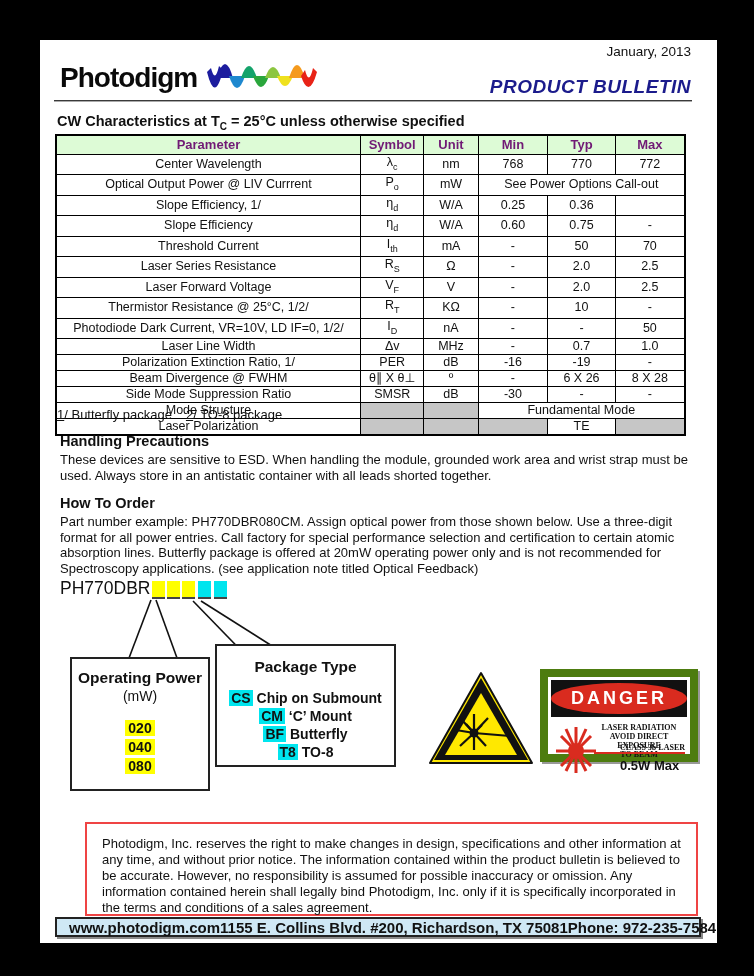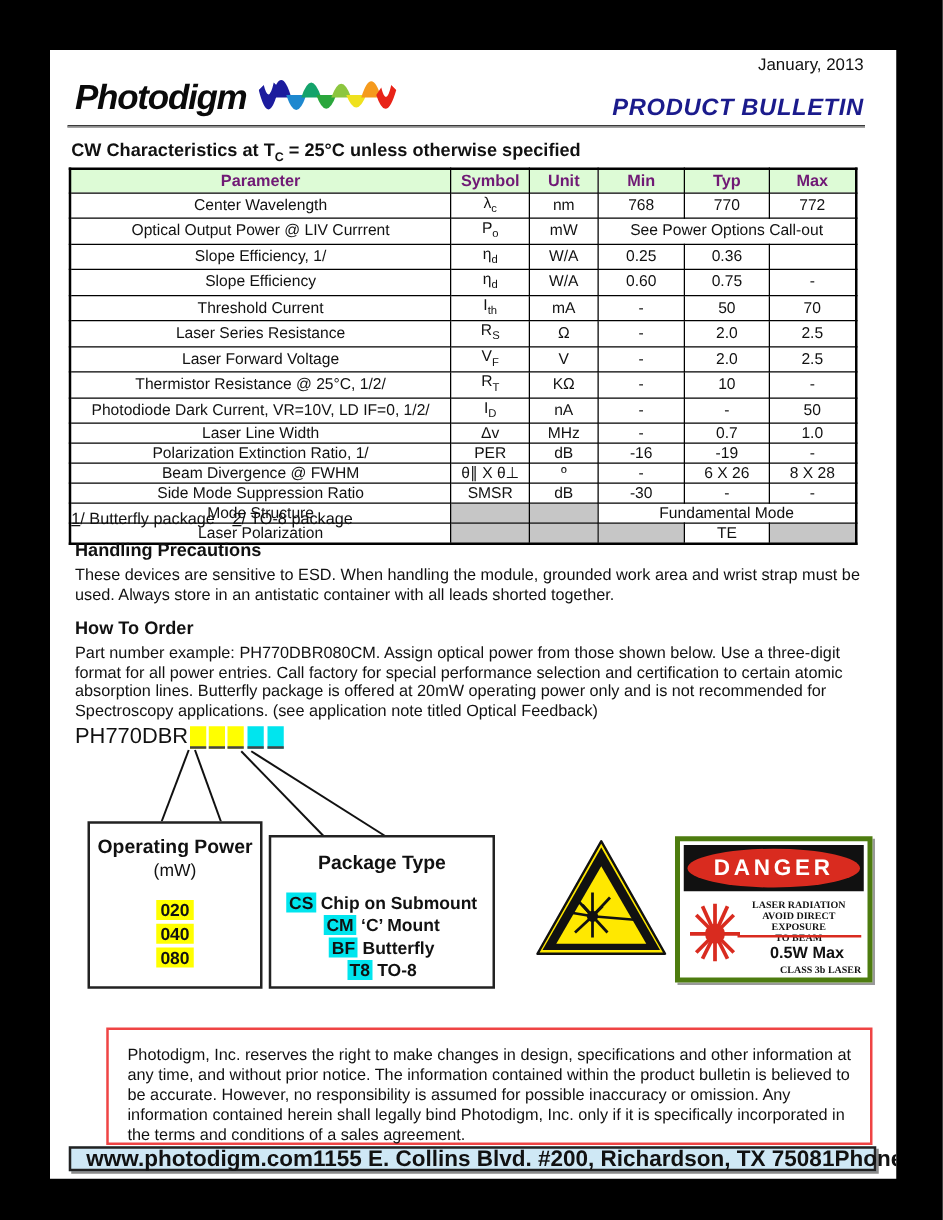--- a/index.html
+++ b/index.html
@@ -2,21 +2,21 @@
 <html><head>
 <meta charset="utf-8">
 <style>
   * { box-sizing: border-box; margin: 0; padding: 0; }
   html,body { width:754px; height:976px; background:#000; font-family:"Liberation Sans", sans-serif; }
   .page { position:absolute; left:40px; top:40px; width:677px; height:903px; background:#fff; color:#111; overflow:hidden; }
 
   
   .date { position:absolute; top:4px; right:26px; font-size:13.5px; color:#111; }
   .brandrow { position:absolute; top:18px; left:20px; display:flex; align-items:center; gap:10px; }
-  .brand { font-size:28px; font-weight:bold; font-style:italic; letter-spacing:-1px; color:#0a0a0a; }
+  .brand { font-size:28px; font-weight:bold; letter-spacing:-1px; color:#0a0a0a; }
   .bulletin { position:absolute; top:36px; right:26px; font-size:19px; font-weight:bold; font-style:italic; color:#1b1b8c; letter-spacing:0.5px; }
   .rule { position:absolute; top:60px; left:14px; width:638px; height:2px; background:#3a3a3a; border-bottom:1px solid #aaa; }
 
   
   .sec-title { position:absolute; top:73px; left:17px; font-size:14.5px; font-weight:bold; }
   .sec-title sub { font-size:10px; }
 
   
   table.cw { position:absolute; top:94px; left:15px; width:631px; border-collapse:collapse; table-layout:fixed; font-size:12.5px; }
   table.cw th, table.cw td { border:1px solid #000; text-align:center; height:16px; line-height:15px; padding:0 2px; overflow:hidden; white-space:nowrap; }
@@ -40,49 +40,49 @@
   .partrow { position:absolute; top:538px; left:20px; font-size:17.5px; display:flex; align-items:flex-end; }
   .pbox { display:inline-block; width:13px; height:18px; margin-left:2px; border-bottom:2px solid #444; }
   .pbox.y { background:#ffff00; }
   .pbox.c { background:#00e5ee; margin-left:3px; }
 
   .lines-svg { position:absolute; left:0; top:0; width:677px; height:903px; pointer-events:none; }
 
   
   .callout { position:absolute; border:2px solid #222; background:#fff; text-align:center; }
   .power-box { left:30px; top:617px; width:140px; height:134px; padding-top:10px; }
-  .pkg-box   { left:175px; top:628px; width:181px; height:123px; padding-top:12px; }
+  .pkg-box   { left:175px; top:604px; width:181px; height:123px; padding-top:12px; }
   .callout .title { font-size:15.5px; font-weight:bold; }
   .callout .unit { font-size:14px; margin-top:1px; }
   .popt { margin-top:3px; font-size:14px; font-weight:bold; }
   .popt:first-of-type { margin-top:16px; }
   .popt span { background:#ffff00; padding:0 3px; }
   .kopt { margin-top:2px; font-size:14px; font-weight:bold; }
   .kopt:first-of-type { margin-top:14px; }
   .kopt .code { background:#00e5ee; padding:0 2px; }
 
   
   .warn { position:absolute; left:386px; top:630px; }
 
   
-  .danger { position:absolute; left:500px; top:629px; width:158px; height:117px; border:4px solid #4d7c0f; background:#fff; box-shadow:2px 2px 0 #999; }
+  .danger { position:absolute; left:500px; top:629px; width:158px; height:93px; border:8px solid #4d7c0f; background:#fff; box-shadow:2px 2px 0 #999; }
   .danger .band { position:absolute; left:3px; top:3px; right:3px; height:37px; background:#111; display:flex; align-items:center; justify-content:center; }
   .danger .oval { width:138px; height:31px; background:#d92b1f; border-radius:50%; display:flex; align-items:center; justify-content:center; }
   .danger .oval span { color:#fff; font-weight:bold; font-size:18px; letter-spacing:3px; }
   .danger .radtext { position:absolute; top:46px; left:44px; right:4px; text-align:center;
       font-family:"Liberation Serif", serif; font-size:8px; font-weight:bold; line-height:9px; }
   .danger .beam { position:absolute; left:46px; right:5px; top:75px; height:2px; background:#d92b1f; }
   .danger .pwr { position:absolute; top:81px; left:72px; font-size:13px; font-weight:bold; }
   .danger .cls { position:absolute; right:5px; bottom:2px; font-family:"Liberation Serif", serif; font-size:8px; font-weight:bold; }
   .danger .burst { position:absolute; left:4px; top:44px; }
 
   
   .disclaimer { position:absolute; left:45px; top:782px; width:613px; height:94px; border:2px solid #ef4444; padding:12px 15px 0 15px; font-size:13px; line-height:16px; }
   .footer { position:absolute; left:15px; top:877px; width:646px; height:20px; background:#cfe8f5; border:2px solid #222; box-shadow:2px 2px 0 #8a8a8a;
-      display:flex; align-items:center; justify-content:space-between; padding:0 12px; font-size:18px; font-weight:bold; white-space:nowrap; }
+      display:flex; align-items:center; justify-content:space-between; padding:0 12px; font-size:15px; font-weight:bold; white-space:nowrap; }
 </style>
 </head>
 <body>
 
 <div class="page">
 
   <div class="date">January, 2013</div>
 
   <div class="brandrow">
     <span class="brand">Photodigm</span>

